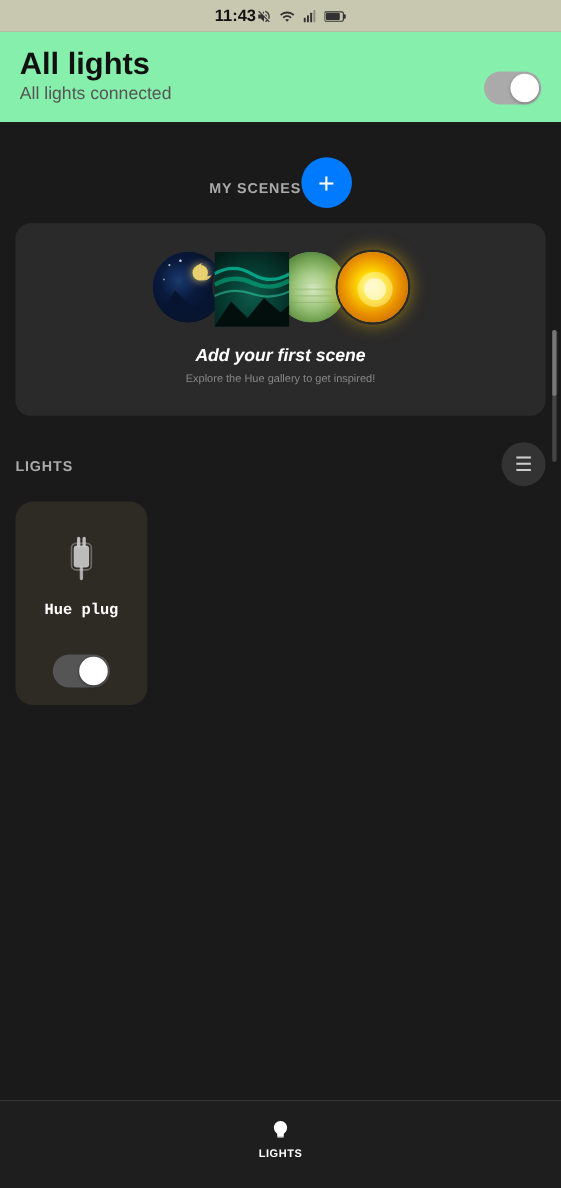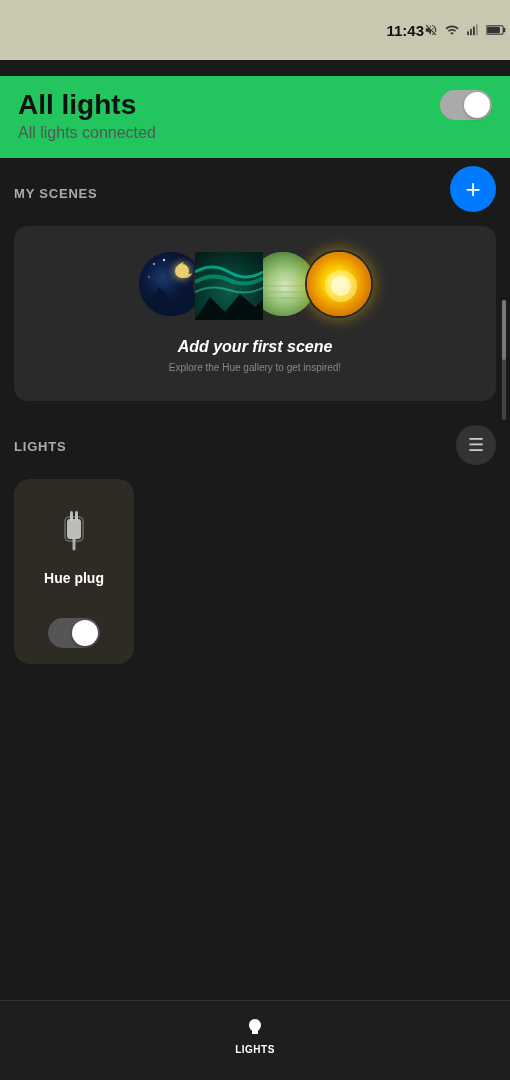--- a/index.html
+++ b/index.html
@@ -9,45 +9,44 @@
       min-height: 1080px;
       background: #1a1a1a;
       font-family: -apple-system, BlinkMacSystemFont, 'Helvetica Neue', sans-serif;
       color: #fff;
       overflow-x: hidden;
     }
 
     
     .status-bar {
       background: #c8c8b0;
-      height: 60px;
-      display: flex;
-      align-items: center;
-      justify-content: flex-end;
+      height: 29px;
+      display: flex;
+      align-items: center;
+      justify-content: center;
       padding: 0 4px;
     }
     .status-time {
       font-size: 15px;
       font-weight: 600;
       color: #111;
     }
     .status-icons {
       display: flex;
       align-items: center;
       gap: 6px;
     }
 
     
     .header {
-      background: #22c55e;
+      background: #86efac;
       padding: 14px 18px 16px;
       display: flex;
-      align-items: flex-start;
+      align-items: flex-end;
       justify-content: space-between;
-      margin-top: 16px;
     }
     .header-text h1 {
       font-size: 28px;
       font-weight: 700;
       color: #111;
       line-height: 1.1;
     }
     .header-text p {
       font-size: 16px;
       color: #555;
@@ -80,22 +79,23 @@
     
     .main {
       background: #1a1a1a;
       padding: 18px 14px;
     }
 
     
     .section-header {
       display: flex;
       align-items: center;
-      justify-content: space-between;
+      justify-content: center;
       margin-bottom: 14px;
+      margin-top: 24px;
     }
     .section-title {
       font-size: 13px;
       font-weight: 700;
       color: #aaa;
       letter-spacing: 0.8px;
       text-transform: uppercase;
     }
 
     
@@ -202,20 +202,21 @@
     .filter-icon {
       color: #ccc;
       font-size: 18px;
     }
 
     
     .lights-grid {
       display: flex;
       flex-wrap: wrap;
       gap: 12px;
+      font-family: Liberation Mono, monospace;
     }
     .light-card {
       width: 120px;
       min-height: 185px;
       background: #2e2a24;
       border-radius: 16px;
       padding: 16px 14px 16px;
       display: flex;
       flex-direction: column;
       align-items: center;

